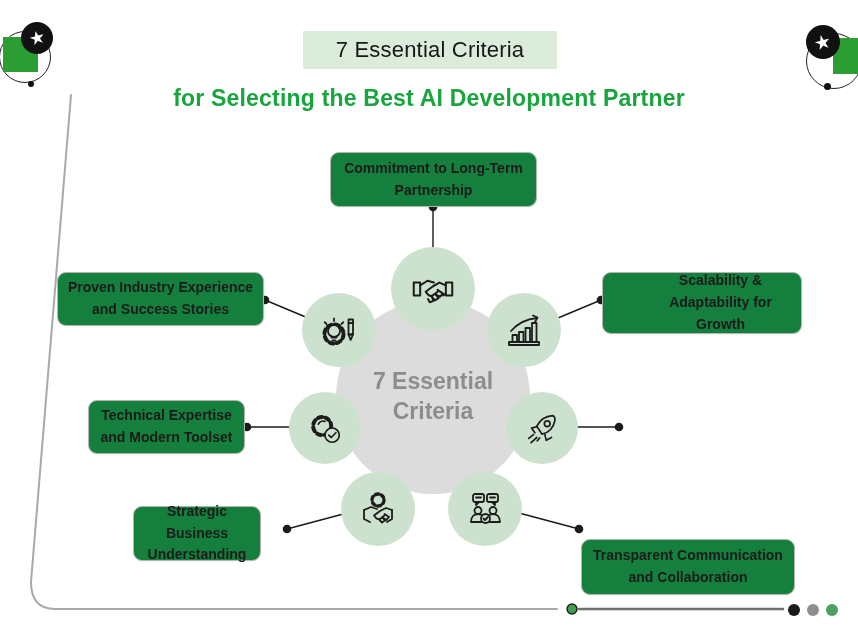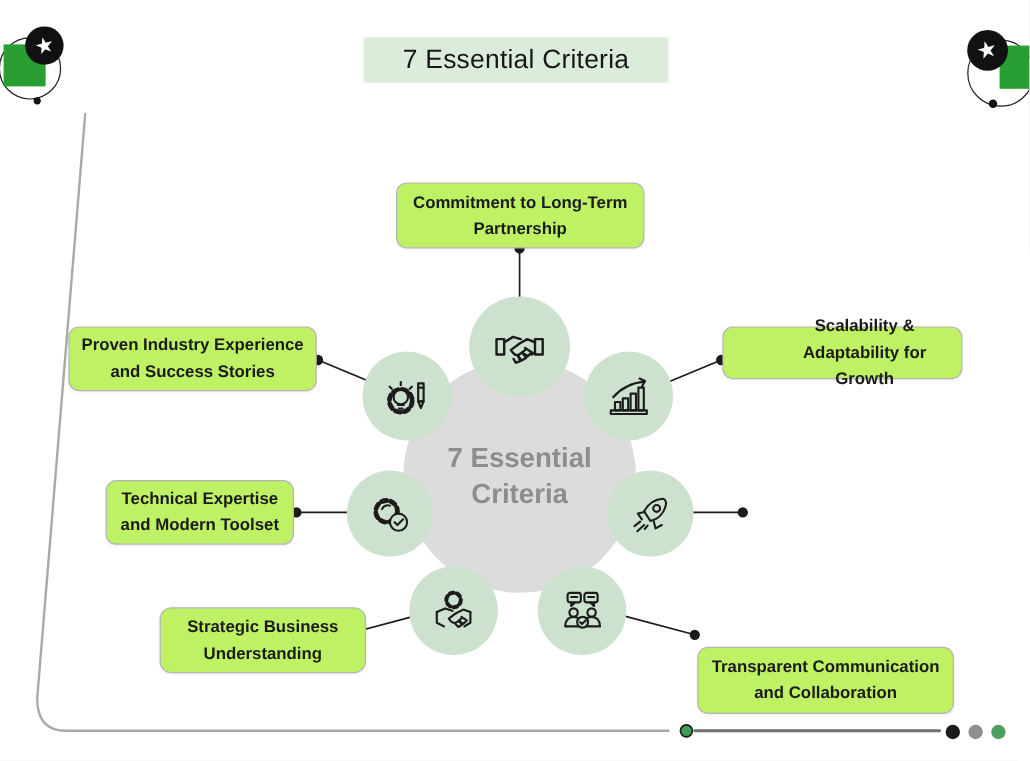--- a/index.html
+++ b/index.html
@@ -40,32 +40,32 @@
   #node-top{left:391px;top:247px;width:84px;height:84px;}
   #node-ul{left:302px;top:293px;width:74px;height:74px;}
   #node-ur{left:487px;top:293px;width:74px;height:74px;}
   #node-l{left:289px;top:392px;width:72px;height:72px;}
   #node-r{left:506px;top:392px;width:72px;height:72px;}
   #node-bl{left:341px;top:472px;width:74px;height:74px;}
   #node-br{left:448px;top:472px;width:74px;height:74px;}
   .node svg{display:block;}
   
   .label-box{
-    position:absolute;background:#bef264;border:1px solid #b5b5b5;border-radius:9px;
+    position:absolute;background:#15803d;border:1px solid #b5b5b5;border-radius:9px;
     display:flex;align-items:center;justify-content:center;text-align:center;
     font-size:14px;font-weight:700;color:#1b1b1b;line-height:1.55;
     padding:5px 8px;box-sizing:border-box;z-index:4;
     box-shadow:0 1px 2px rgba(0,0,0,.05);
   }
   #box-commitment{left:330px;top:152px;width:207px;height:55px;}
   #box-proven{left:57px;top:272px;width:207px;height:54px;}
-  #box-scalability{left:602px;top:272px;width:200px;height:44px;padding-left:45px;}
+  #box-scalability{left:602px;top:272px;width:200px;height:62px;padding-left:45px;}
   #box-technical{left:88px;top:400px;width:157px;height:54px;}
   #box-continuous{left:621px;top:399px;width:200px;height:56px;}
-  #box-strategic{left:133px;top:506px;width:172px;height:55px;border-radius:10px;}
+  #box-strategic{left:133px;top:506px;width:128px;height:55px;}
   #box-transparent{left:581px;top:506px;width:214px;height:56px;margin-top:33px;}
   
   .overlay{position:absolute;left:0;top:0;z-index:1;}
 </style>
 </head>
 <body>
 
 <div class="canvas">
 
   <svg class="overlay" width="858" height="634">
@@ -106,20 +106,21 @@
   <div>
     <div class="deco-circle" style="left:806px;top:33px;width:56px;height:56px;"></div>
     <div class="deco-square" style="left:833px;top:38px;width:36px;height:36px;"></div>
     <div class="deco-star" style="left:806px;top:25px;width:34px;height:34px;font-size:19px;">
         <span>★</span>
       </div>
     <div class="deco-dot" style="left:824px;top:83px;width:7px;height:7px;"></div>
   </div>
 
   <div class="title-badge">7 Essential Criteria</div>
+  <div class="subtitle">for Selecting the Best AI Development Partner</div>
 
   <div class="center-circle">
     <div class="txt">7 Essential Criteria</div>
   </div>
 
   <div class="node" id="node-top">
     <svg width="44" height="44" viewBox="0 0 48 48" fill="none" stroke="#1c1c1c" stroke-width="2.2" stroke-linecap="round" stroke-linejoin="round">
       <path d="M3 17h7v14H3z"></path>
         <path d="M38 17h7v14h-7z"></path>
       <path d="M10 20l8-5 7 2"></path>

